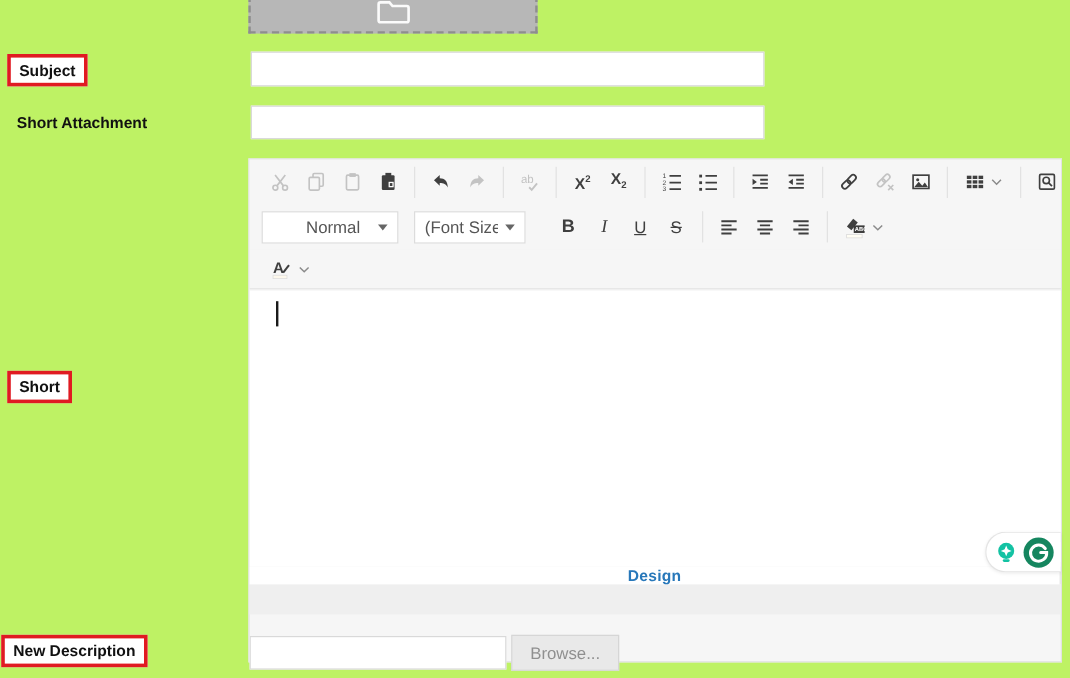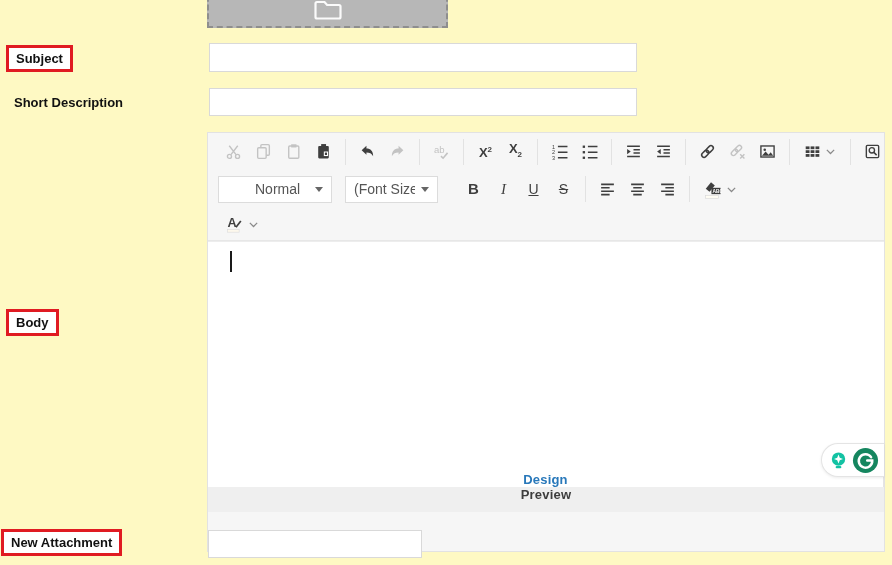--- a/index.html
+++ b/index.html
@@ -1,18 +1,18 @@
 <!DOCTYPE html>
 <html><head>
 <meta charset="utf-8">
 <style>
   * { margin:0; padding:0; box-sizing:border-box; }
   html,body { background:#fff; }
   body { font-family:"Liberation Sans", sans-serif; }
-  #page { position:relative; width:892px; height:565px; background:#fef9c3; overflow:hidden; }
+  #page { position:relative; width:892px; height:565px; background:#bef264; overflow:hidden; }
 
   
   .field-label { position:absolute; font-size:13px; font-weight:bold; color:#111; white-space:nowrap; }
   .req-box { border:3px solid #e01b22; padding:3px 7px; background:#fff; }
 
   
   #dropzone { position:absolute; left:207px; top:-13px; width:241px; height:41px;
     background:#b7b7b7; border:2px dashed #8e8e8e; }
   #dropzone .folder-wrap { position:absolute; left:50%; bottom:5px; transform:translateX(-50%); line-height:0; }
 
@@ -78,26 +78,26 @@
       </svg>
     </span>
   </div>
 
   <div class="field-label req-box" style="left:6px; top:45px;">
     <span>Subject</span>
   </div>
   <input id="subject-input" class="txt-input" type="text" value="" style="">
 
   <div class="field-label" style="left:14px; top:95px;">
-    <span>Short Description</span>
+    <span>Short Attachment</span>
   </div>
   <input id="shortdesc-input" class="txt-input" type="text" value="" style="">
 
   <div class="field-label req-box" style="left:6px; top:309px;">
-    <span>Body</span>
+    <span>Short</span>
   </div>
 
   <div id="editor">
     <div id="tb-row1" class="tb-row">
         <div class="tb-group">
           <button class="tb-btn disabled">
             <span class="tb-ic">
               <svg viewBox="0 0 16 16">
                 <circle cx="4.2" cy="12.6" r="1.9" stroke="currentColor" fill="none" stroke-width="1.3"></circle>
                 <circle cx="11.8" cy="12.6" r="1.9" stroke="currentColor" fill="none" stroke-width="1.3"></circle>
@@ -370,37 +370,37 @@
               </svg>
             </span>
           </button>
         </div>
       </div>
     <div id="editor-content" contenteditable="true" style="">
       <div id="caret"></div>
     </div>
     <div id="tabstrip">
         <div class="tab active">Design</div>
-        <div class="tab">Preview</div>
       </div>
     <div id="grammarly">
       <span class="g-ic">
         <svg width="21" height="21" viewBox="0 0 22 22">
           <circle cx="11" cy="9.5" r="7" fill="#13c2a3"></circle>
           <rect x="8" y="16.8" width="6" height="2.4" rx="1.2" fill="#13c2a3"></rect>
           <path d="M11 4.8l1.35 3.35L15.7 9.5l-3.35 1.35L11 14.2 9.65 10.85 6.3 9.5l3.35-1.35z" fill="#fff"></path>
         </svg>
       </span>
       <span class="g-ic">
         <svg width="27" height="27" viewBox="0 0 28 28">
           <circle cx="14" cy="14" r="13" fill="#15865f"></circle>
           <path d="M19.8 10.5A7 7 0 1 0 21 14h-5.2" fill="none" stroke="#fff" stroke-width="2.6" stroke-linecap="round"></path>
         </svg>
       </span>
     </div>
   </div>
 
   <div class="field-label req-box" style="left:1px; top:529px;">
-    <span>New Attachment</span>
+    <span>New Description</span>
   </div>
   <input id="attach-input" class="txt-input" type="text" value="" style="">
+  <button id="browse-btn">Browse...</button>
 
 </div>
 
 </body></html>

